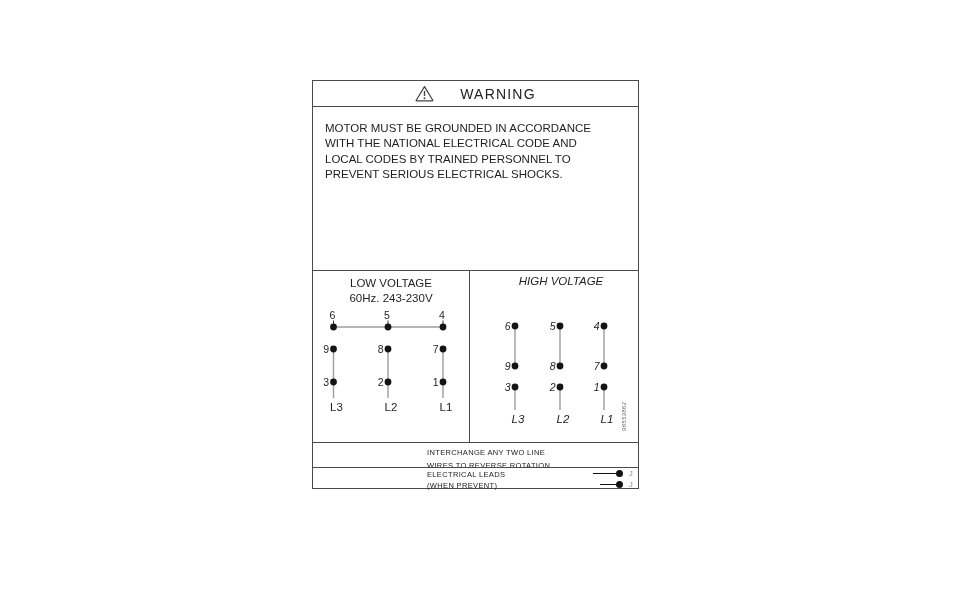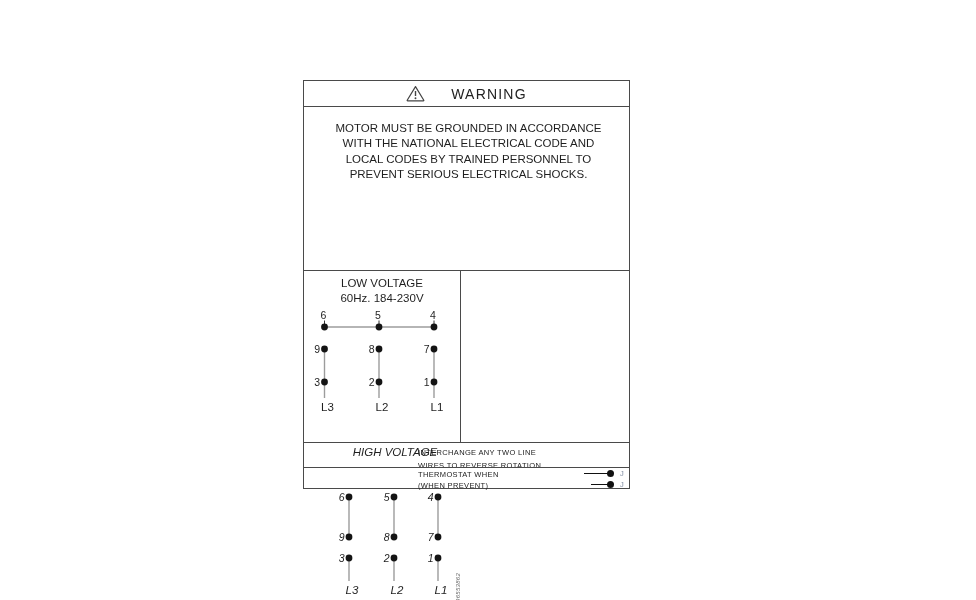--- a/index.html
+++ b/index.html
@@ -2,36 +2,36 @@
 <html><head>
 <meta charset="utf-8">
 <style>
   html,body { margin:0; padding:0; }
   body {
     width:976px; height:600px; background:#ffffff; overflow:hidden; position:relative;
     font-family:"Liberation Sans", sans-serif; color:#1f1f1f;
     -webkit-font-smoothing:antialiased;
   }
   .label {
-    position:absolute; left:303px; top:80px; width:327px; height:409px;
+    position:absolute; left:312px; top:80px; width:327px; height:409px;
     border:1px solid #4a4a4a; background:#ffffff; box-sizing:border-box;
   }
   
   .hdr {
     position:absolute; left:0; top:0; width:100%; height:25px;
     border-bottom:1px solid #4a4a4a; box-sizing:content-box;
     display:flex; align-items:center; justify-content:center; gap:26px;
   }
   .hdr .warn-title { font-size:14px; letter-spacing:1.2px; color:#222; }
   
   .bodytxt { position:absolute; left:0; top:26px; width:100%; height:163px; box-sizing:border-box; padding:14px 8px 0 12px; }
-  .para { margin:0; font-size:11.5px; line-height:15.3px; white-space:pre-line; color:#1f1f1f;text-align:center; }
+  .para { margin:0; font-size:11.5px; line-height:15.3px; white-space:pre-line; color:#1f1f1f; }
   .para2 { margin-top:21px; }
   
-  .diagrams { position:absolute; left:0; top:189px; width:100%; height:172px; border-top:1px solid #4a4a4a; box-sizing:border-box; display:flex;flex-direction:column; }
+  .diagrams { position:absolute; left:0; top:189px; width:100%; height:172px; border-top:1px solid #4a4a4a; box-sizing:border-box; display:flex; }
   .cell { position:relative; height:100%; }
   .cell.low  { width:156px; border-right:1px solid #4a4a4a; box-sizing:content-box; }
   .cell.high { flex:1;font-style:italic; }
   .dtitle { position:absolute; top:5px; left:0; width:156px; text-align:center; }
   .dtitle .t  { font-size:11.5px; line-height:15px; }
   .dtitle .st { font-size:11.5px; line-height:14px; white-space:pre-line; }
   .cell.high .dtitle { top:3px; left:14px; width:154px; }
   .cell.high .dtitle .t  { line-height:14px; }
   .cell.high .dtitle .st { font-size:11px; line-height:12px; }
   .grid-svg { position:absolute; left:0; top:0; }
@@ -79,21 +79,21 @@
     <p class="para">MOTOR MUST BE GROUNDED IN ACCORDANCE
 WITH THE NATIONAL ELECTRICAL CODE AND
 LOCAL CODES BY TRAINED PERSONNEL TO
 PREVENT SERIOUS ELECTRICAL SHOCKS.</p>
   </div>
 
   <div class="diagrams">
     <div class="cell low">
       <div class="dtitle">
         <div class="t">LOW VOLTAGE</div>
-        <div class="st">60Hz. 184-230V</div>
+        <div class="st">60Hz. 243-230V</div>
       </div>
       <svg id="svg-low" class="grid-svg" width="156" height="171" viewBox="0 0 156 171">
           <line x1="20.5" y1="56" x2="130" y2="56" stroke="#9c9c9c" stroke-width="1.4"></line>
           <line x1="20.5" y1="78" x2="20.5" y2="127" stroke="#9c9c9c" stroke-width="1.4"></line>
           <line x1="20.5" y1="49.5" x2="20.5" y2="53" stroke="#333" stroke-width="1"></line>
           <line x1="75" y1="78" x2="75" y2="127" stroke="#9c9c9c" stroke-width="1.4"></line>
           <line x1="75" y1="49.5" x2="75" y2="53" stroke="#333" stroke-width="1"></line>
           <line x1="130" y1="78" x2="130" y2="127" stroke="#9c9c9c" stroke-width="1.4"></line>
           <line x1="130" y1="49.5" x2="130" y2="53" stroke="#333" stroke-width="1"></line>
           <circle cx="20.5" cy="56" r="3.4" fill="#141414"></circle>
@@ -156,21 +156,21 @@
     </div>
   </div>
 
   <div class="row-note">
     <div class="small-text">INTERCHANGE ANY TWO LINE
 WIRES TO REVERSE ROTATION</div>
   </div>
 
   <div class="row-thermo">
     <div class="thermo-line tl-a">
-      <span class="small-text">THERMOSTAT WHEN</span>
+      <span class="small-text">ELECTRICAL LEADS</span>
       <span class="lead lead-a">
         <span class="wire w1"></span>
           <span class="dotc"></span>
           <span class="jlab">J</span>
       </span>
     </div>
     <div class="thermo-line tl-b">
       <span class="small-text">(WHEN PREVENT)</span>
       <span class="lead lead-b">
         <span class="wire w2"></span>

